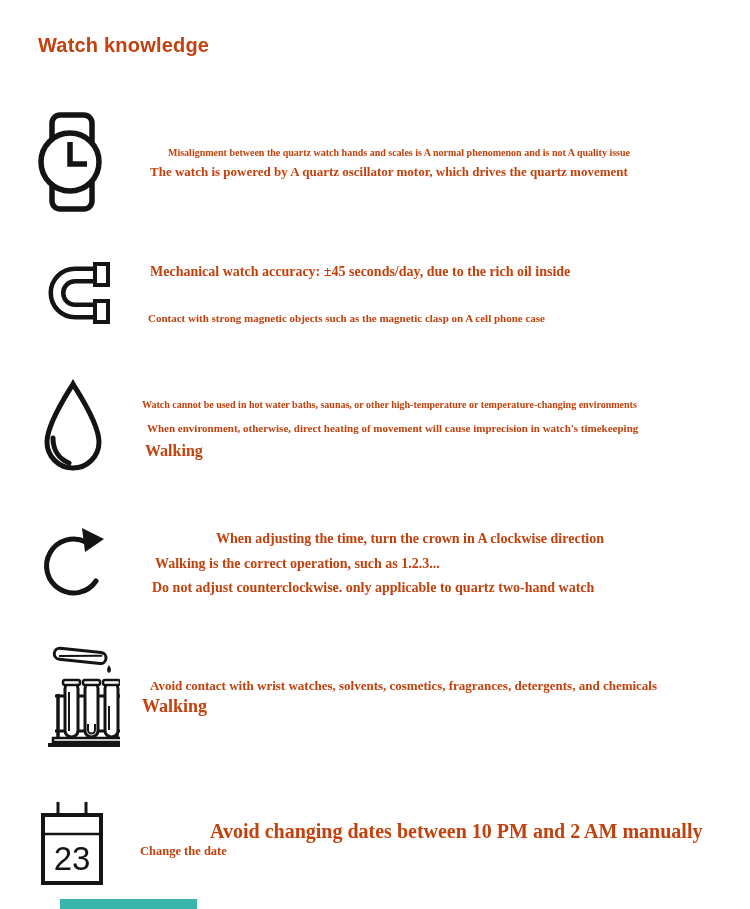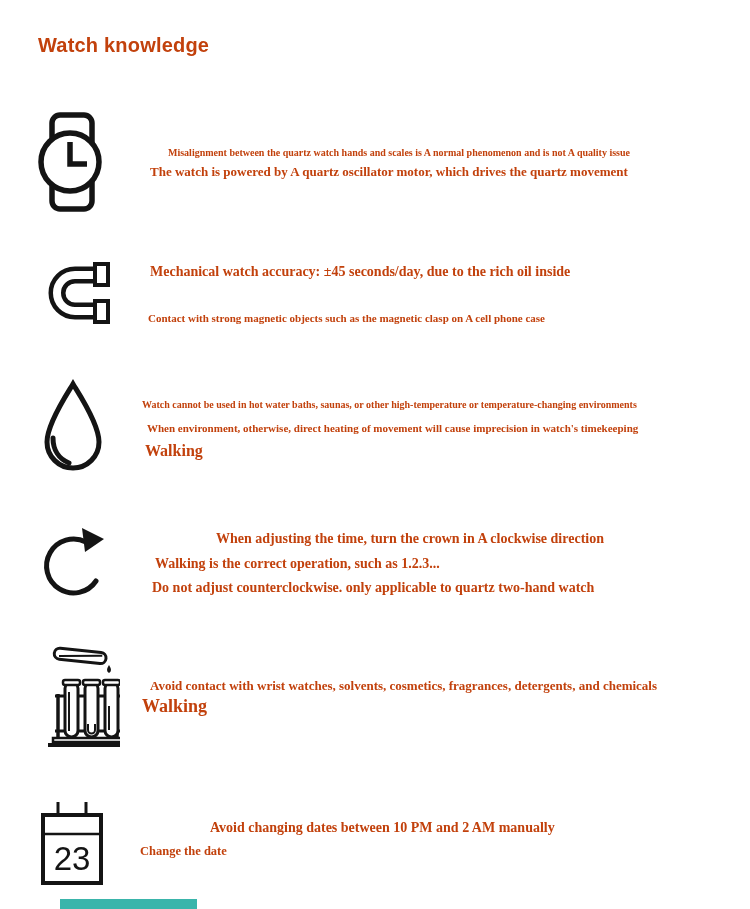--- a/index.html
+++ b/index.html
@@ -30,21 +30,21 @@
   .s3i{left:41px;top:522px;}
   .s3l0{left:198px;top:531px;font-size:14px;margin-left:18px;}
   .s3l1{left:155px;top:556px;font-size:14px;}
   .s3l2{left:152px;top:580px;font-size:14px;}
   
   .s4i{left:32px;top:644px;}
   .s4l0{left:150px;top:678px;font-size:13px;}
   .s4l1{left:142px;top:696px;font-size:18px;}
   
   .s5i{left:40px;top:800px;}
-  .s5l0{left:210px;top:820px;font-size:14px;text-align:center;}
+  .s5l0{left:210px;top:820px;font-size:20px;text-align:center;}
   .s5l1{left:140px;top:844px;font-size:12.5px;}
   #accent-bar{left:60px;top:899px;width:137px;height:10px;}
   .cal-num{font-family:"Liberation Sans",sans-serif;font-weight:400;}
 </style>
 </head>
 <body>
 
 <div id="page">
 
   <div id="title" class="abs">Watch knowledge</div>

